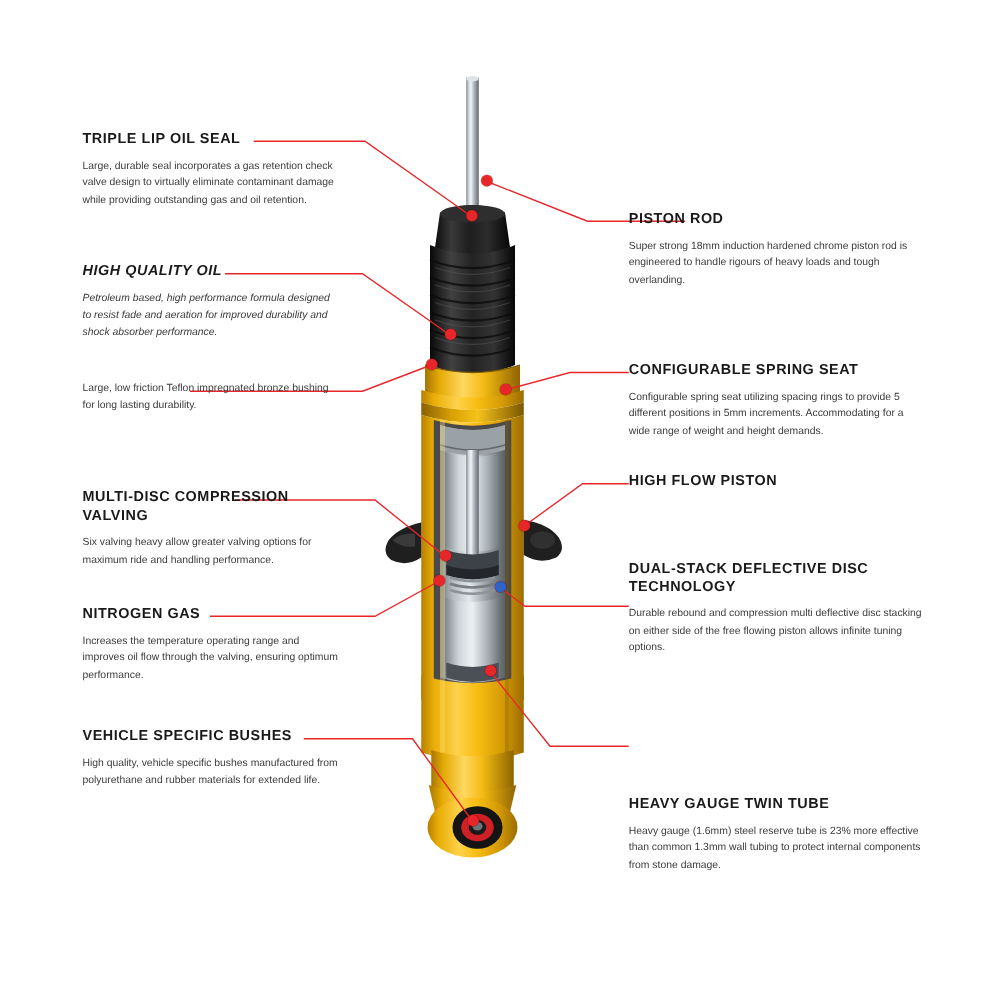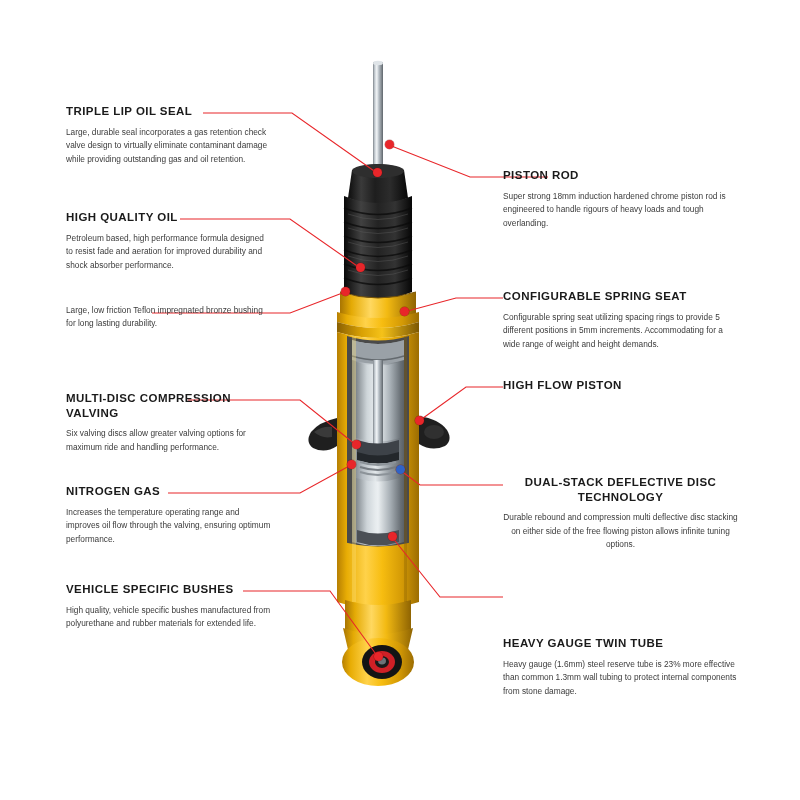--- a/index.html
+++ b/index.html
@@ -239,32 +239,32 @@
   <div class="dot" style="left:400px; top:307px;"></div>
   <div class="dot" style="left:415px; top:416px;"></div>
   <div class="dot blue" style="left:396px; top:465px;"></div>
   <div class="dot" style="left:388px; top:532px;"></div>
 
   <div class="callout" style="left:66px; top:104px;">
     <p class="c-title">TRIPLE LIP OIL SEAL</p>
     <p class="c-body">Large, durable seal incorporates a gas retention check valve design to virtually eliminate contaminant damage while providing outstanding gas and oil retention.</p>
   </div>
 
-  <div class="callout" style="left:66px; top:210px;">
+  <div class="callout" style="left:66px; top:210px;font-style:italic;">
     <p class="c-title">HIGH QUALITY OIL</p>
     <p class="c-body">Petroleum based, high performance formula designed to resist fade and aeration for improved durability and shock absorber performance.</p>
   </div>
 
   <div class="callout" style="left:66px; top:304px;">
     <p class="c-body">Large, low friction Teflon impregnated bronze bushing for long lasting durability.</p>
   </div>
 
   <div class="callout" style="left:66px; top:391px;">
     <p class="c-title">MULTI-DISC COMPRESSION VALVING</p>
-    <p class="c-body">Six valving discs allow greater valving options for maximum ride and handling performance.</p>
+    <p class="c-body">Six valving heavy allow greater valving options for maximum ride and handling performance.</p>
   </div>
 
   <div class="callout" style="left:66px; top:484px;">
     <p class="c-title">NITROGEN GAS</p>
     <p class="c-body">Increases the temperature operating range and improves oil flow through the valving, ensuring optimum performance.</p>
   </div>
 
   <div class="callout" style="left:66px; top:582px;">
     <p class="c-title">VEHICLE SPECIFIC BUSHES</p>
     <p class="c-body">High quality, vehicle specific bushes manufactured from polyurethane and rubber materials for extended life.</p>
@@ -277,21 +277,21 @@
 
   <div class="callout" style="left:503px; top:289px; width:235px;">
     <p class="c-title">CONFIGURABLE SPRING SEAT</p>
     <p class="c-body">Configurable spring seat utilizing spacing rings to provide 5 different positions in 5mm increments. Accommodating for a wide range of weight and height demands.</p>
   </div>
 
   <div class="callout" style="left:503px; top:378px; width:235px;">
     <p class="c-title">HIGH FLOW PISTON</p>
   </div>
 
-  <div class="callout" style="left:503px; top:475px; width:235px;text-align:center;">
+  <div class="callout" style="left:503px; top:448px; width:235px;">
     <p class="c-title">DUAL-STACK DEFLECTIVE DISC TECHNOLOGY</p>
     <p class="c-body">Durable rebound and compression multi deflective disc stacking on either side of the free flowing piston allows infinite tuning options.</p>
   </div>
 
   <div class="callout" style="left:503px; top:588px; width:235px;margin-top:48px;">
     <p class="c-title">HEAVY GAUGE TWIN TUBE</p>
     <p class="c-body">Heavy gauge (1.6mm) steel reserve tube is 23% more effective than common 1.3mm wall tubing to protect internal components from stone damage.</p>
   </div>
 
 </div>

